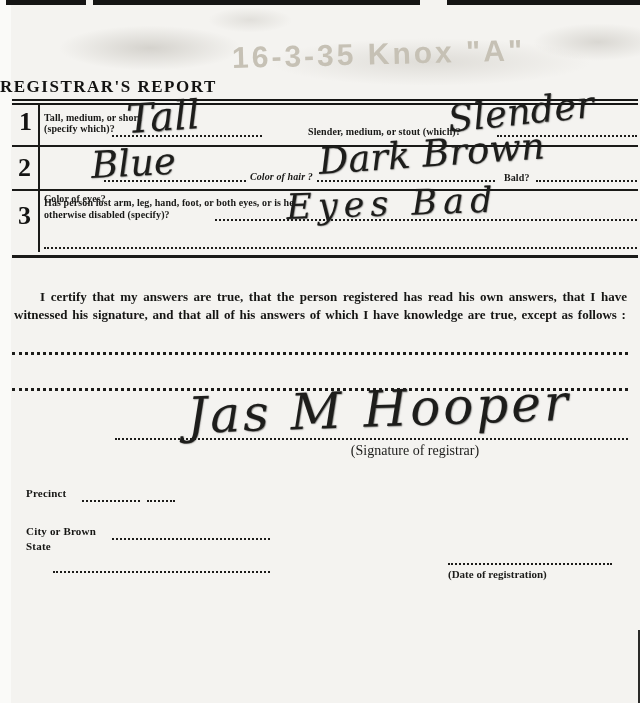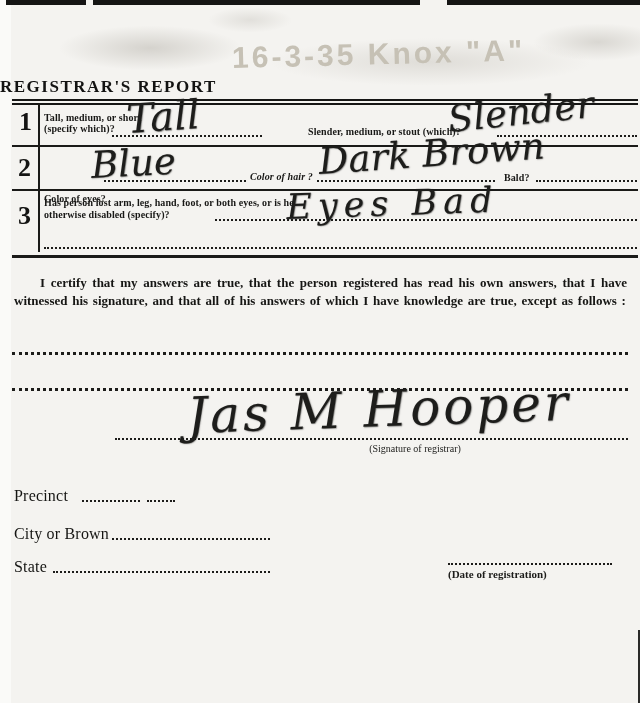--- a/index.html
+++ b/index.html
@@ -38,24 +38,24 @@
   .vline{left:38px;top:103px;width:1.5px;height:149px;}
   
   .num{font-weight:bold;font-size:26px;color:#141413;line-height:1;}
   .q{font-weight:bold;font-size:10px;color:#181816;line-height:11px;letter-spacing:.1px;}
   .dotted{height:0;border-bottom:2px dotted #1c1c1a;}
   .dotted-heavy{height:0;border-bottom:3px dotted #1c1c1a;}
   
   .hw{font-family:"DejaVu Serif",serif;font-style:italic;color:#1d1d1b;
     white-space:nowrap;line-height:1;text-shadow:.6px .6px 1.2px rgba(25,25,23,.55);
     transform-origin:left bottom;}
-  .cert{left:14px;top:274px;width:613px;font-weight:bold;font-size:13px;
+  .cert{left:14px;top:288px;width:613px;font-weight:bold;font-size:13px;
     line-height:17.5px;color:#161614;text-indent:26px;text-align:justify;word-spacing:1.5px;}
-  .caption{font-size:10px;color:#1c1c1a;text-align:center;}
-  .flabel{font-weight:normal;font-size:16px;color:#151513;letter-spacing:.2px;}
+  .caption{font-size:14px;color:#1c1c1a;text-align:center;}
+  .flabel{font-weight:bold;font-size:11px;color:#151513;letter-spacing:.2px;margin-left:12px;}
   .datecap{font-weight:bold;font-size:11px;color:#1c1c1a;text-align:left;}
 </style>
 </head>
 <body>
 
 <div class="page">
 
   <div class="abs topbar"></div>
   <div class="abs rightedge"></div>
 
@@ -105,21 +105,21 @@
 
   <div class="abs flabel" style="left:14px;top:487px;">Precinct</div>
   <div class="abs dotted" style="left:82px;top:500px;width:58px;"></div>
   <div class="abs dotted" style="left:147px;top:500px;width:28px;"></div>
   <div class="abs hw" style="left:90px;top:482px;font-size:16px;"></div>
 
   <div class="abs flabel" style="left:14px;top:525px;">City or Brown</div>
   <div class="abs dotted" style="left:112px;top:538px;width:158px;"></div>
   <div class="abs hw" style="left:120px;top:520px;font-size:16px;"></div>
 
-  <div class="abs flabel" style="left:14px;top:558px;text-align:center;">State</div>
+  <div class="abs flabel" style="left:14px;top:540px;text-align:center;">State</div>
   <div class="abs dotted" style="left:53px;top:571px;width:217px;"></div>
   <div class="abs hw" style="left:60px;top:553px;font-size:16px;"></div>
 
   <div class="abs dotted" style="left:448px;top:563px;width:164px;"></div>
   <div class="abs hw" style="left:455px;top:545px;font-size:16px;"></div>
   <div class="abs datecap" style="left:448px;top:568px;width:164px;">(Date of registration)</div>
 
 </div>
 
 </body></html>

